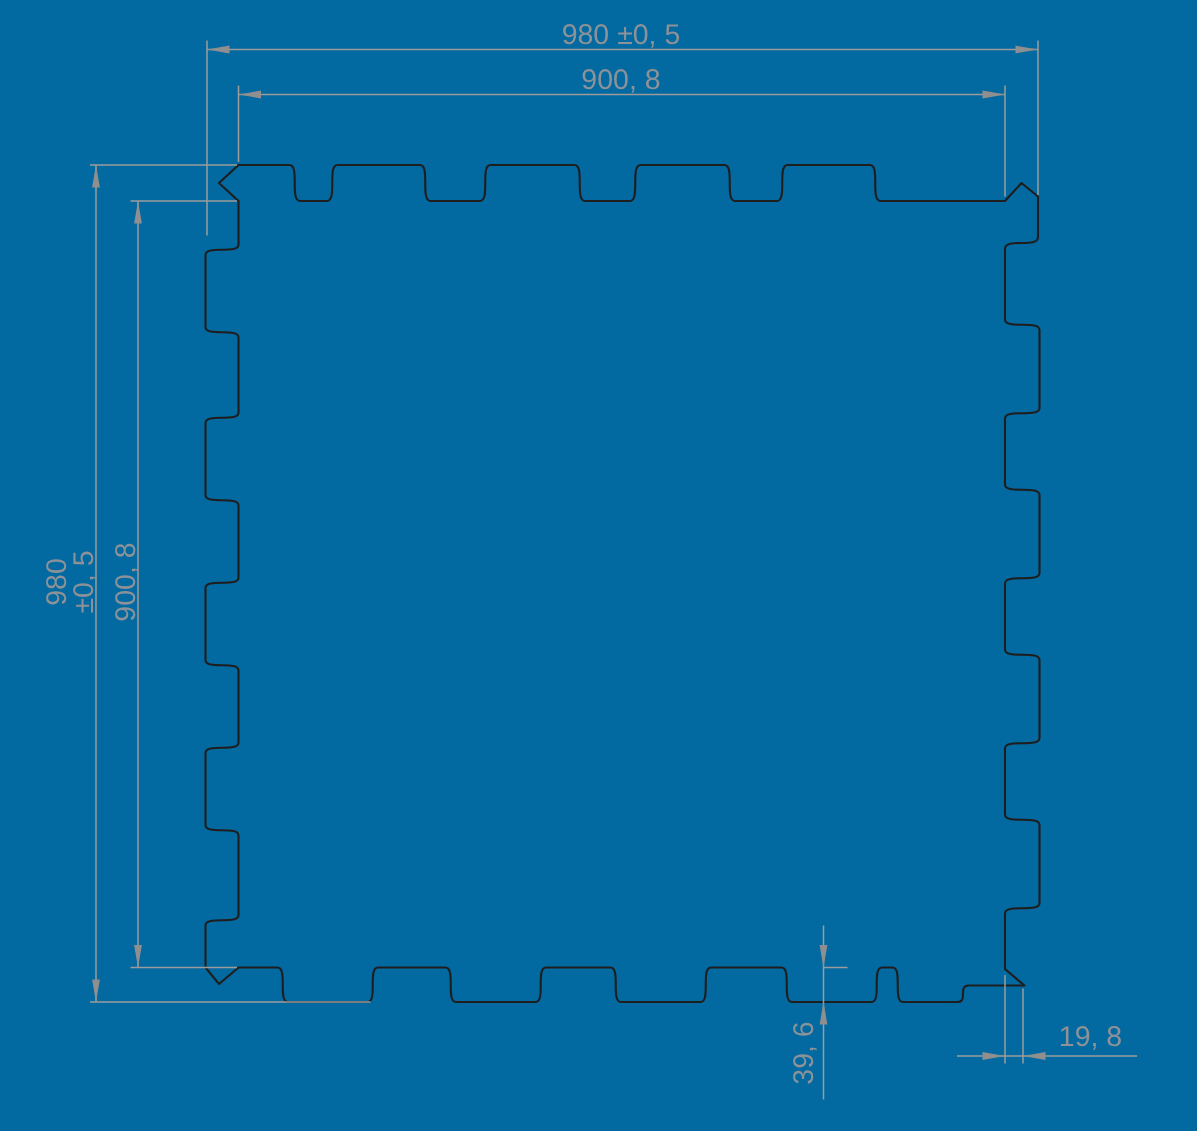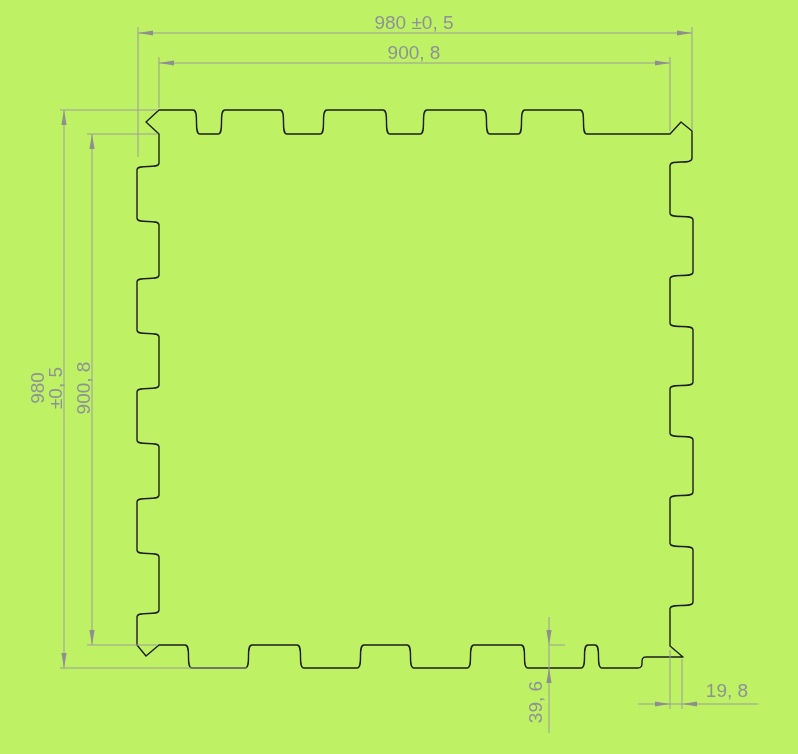--- a/index.html
+++ b/index.html
@@ -1,19 +1,19 @@
 <!DOCTYPE html>
 <html><head>
 <meta charset="utf-8">
 <style>
   html,body{margin:0;padding:0;background:#ffffff;}
   .sheet{
     position:relative;
     width:798px;height:754px;
-    background:#bef264;
+    background:#0369a1;
     overflow:hidden;
     font-family:"Liberation Sans",sans-serif;
   }
   svg{display:block;}
   svg text{
     font-family:"Liberation Sans",sans-serif;
     user-select:none;
   }
 </style>
 </head>

